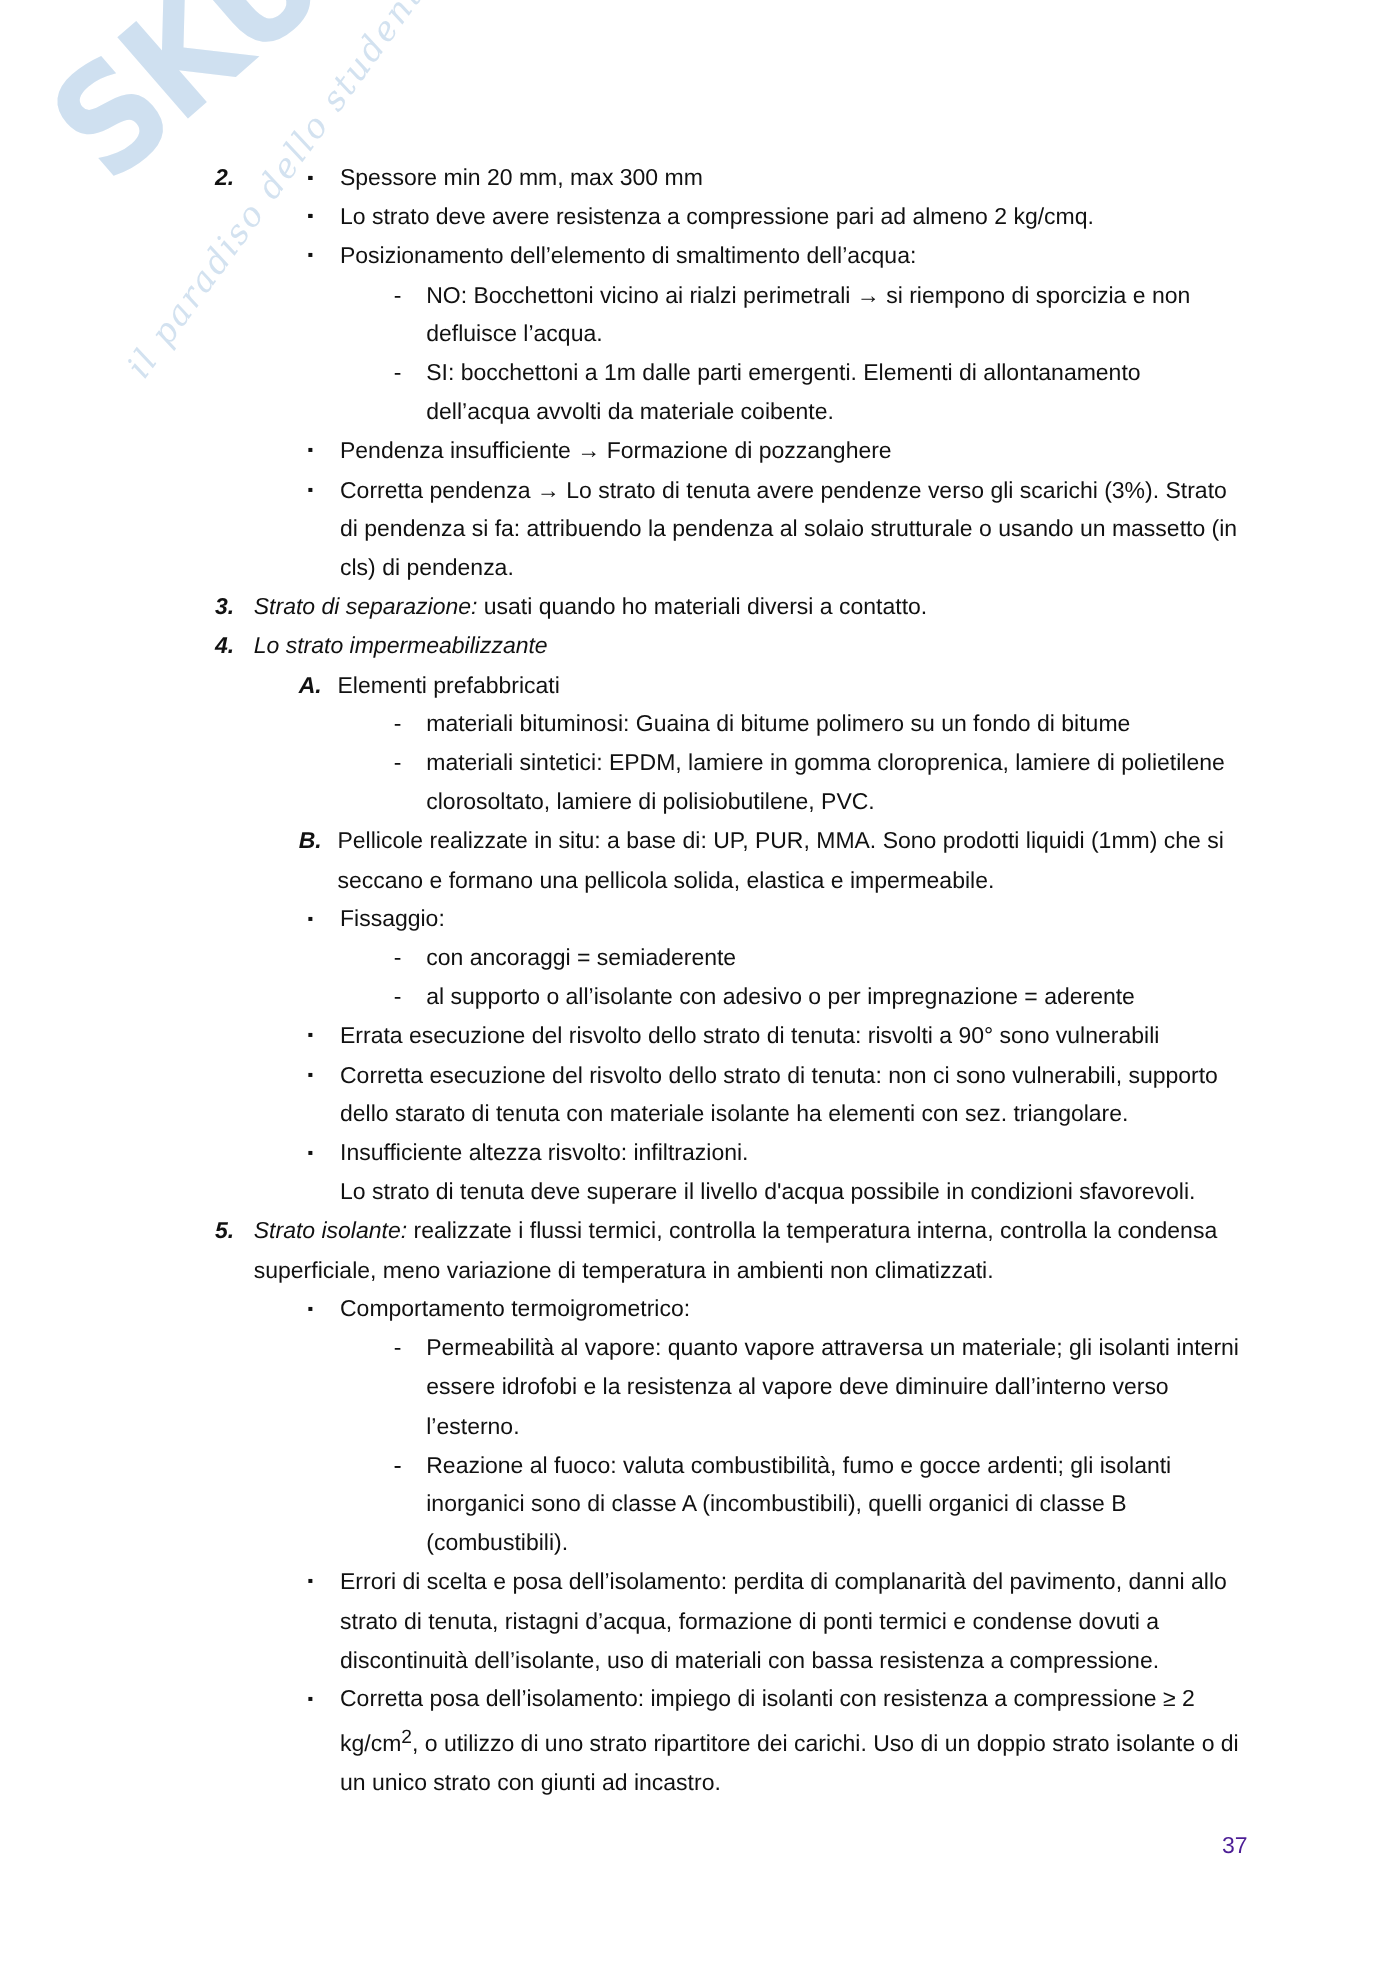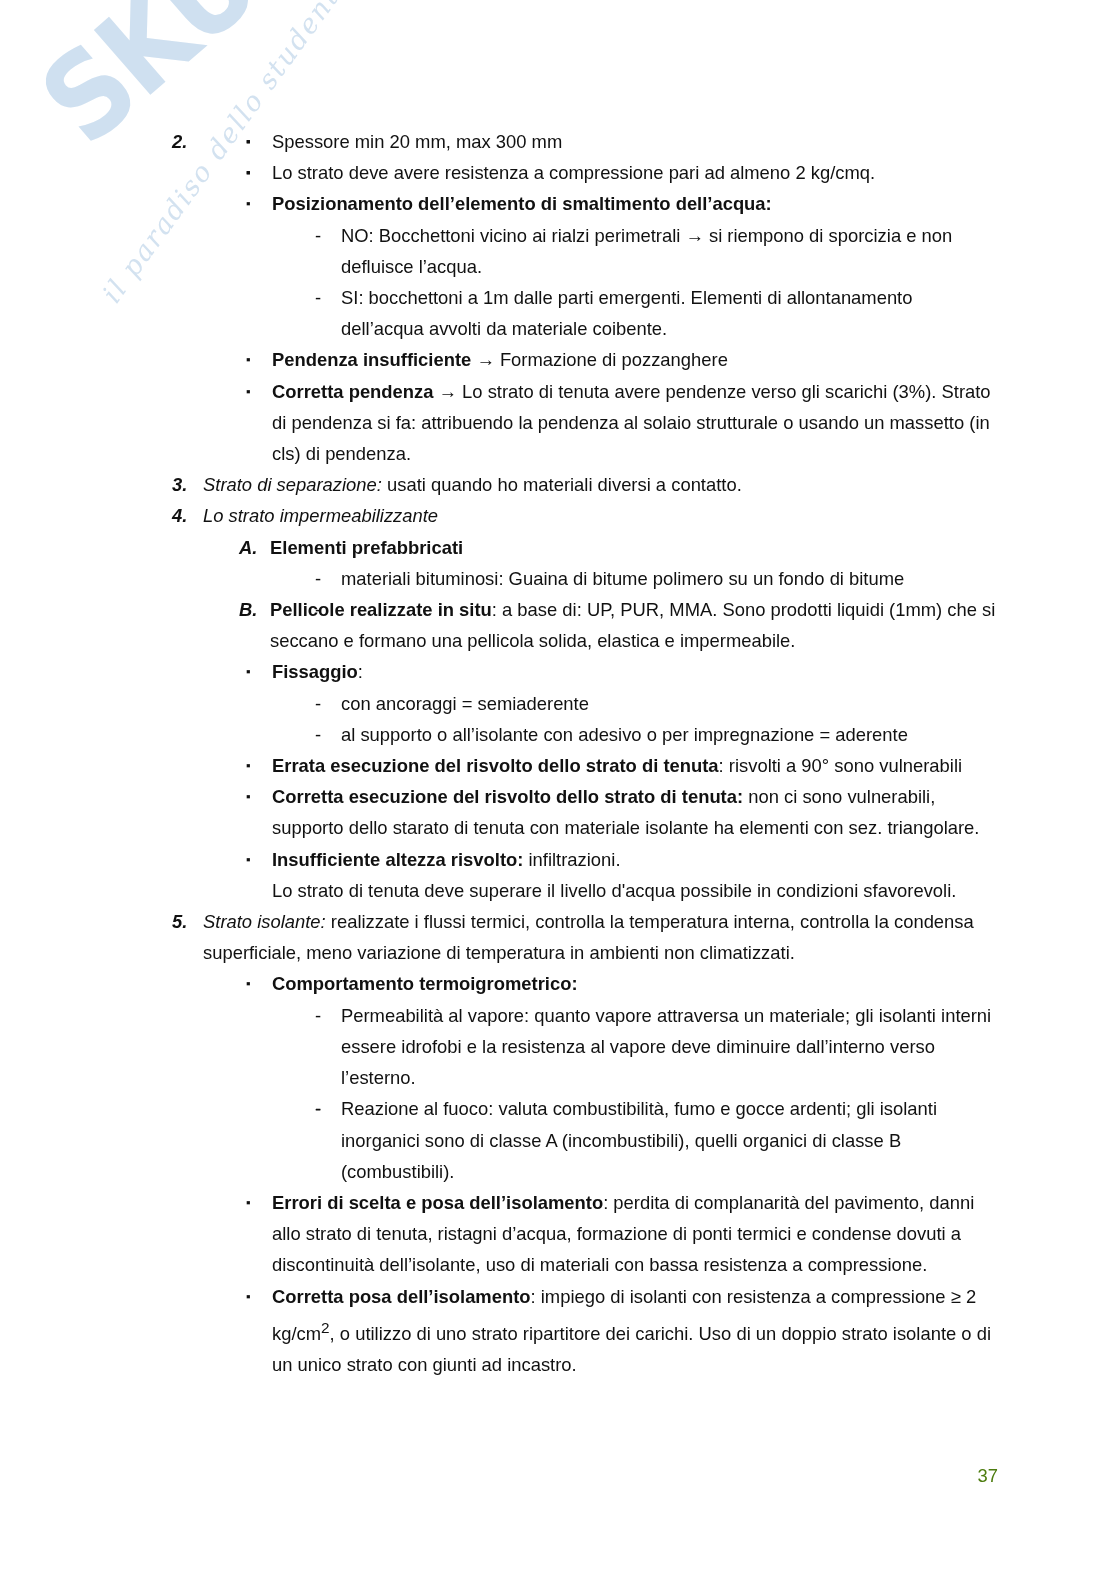--- a/index.html
+++ b/index.html
@@ -97,31 +97,31 @@
   .lvl-bul > .marker { left: -26px; font-size: 13px; }
 
   
   .lvl-let { margin-left: 270px; margin-right: 118px; }
   .lvl-let > .marker { left: -31px; font-style: italic; font-weight: bold; }
 
   
   .lvl-dash { margin-left: 341px; margin-right: 118px; }
   .lvl-dash > .marker { left: -26px; }
 
-  b, .b { font-weight: bold; }
+  b, .b { font-weight: normal; }
   i, .i { font-style: italic; }
   .arrow { font-weight: bold; }
 
   #page-number {
     position: absolute;
     right: 118px;
     top: 1464px;
     font-size: 18.4px;
     line-height: 24px;
-    color: #4d7c0f;
+    color: #4c1d95;
     z-index: 2;
   }
 </style>
 </head>
 <body>
 
 <div id="page">
 
   <div id="watermark">
     <div class="wm-logo">
@@ -140,21 +140,21 @@
       <div class="line lvl-bul"><span class="marker">▪</span><span>Lo strato deve avere resistenza a compressione pari ad almeno 2 kg/cmq.</span></div>
       <div class="line lvl-bul"><span class="marker">▪</span><span class="b">Posizionamento dell’elemento di smaltimento dell’acqua:</span></div>
       <div class="line lvl-dash"><span class="marker">-</span><span>NO: Bocchettoni vicino ai rialzi perimetrali </span><span class="arrow">→</span><span> si riempono di sporcizia e non defluisce l’acqua.</span></div>
       <div class="line lvl-dash"><span class="marker">-</span><span>SI: bocchettoni a 1m dalle parti emergenti. Elementi di allontanamento dell’acqua avvolti da materiale coibente.</span></div>
       <div class="line lvl-bul"><span class="marker">▪</span><span class="b">Pendenza insufficiente </span><span class="arrow">→</span><span> Formazione di pozzanghere</span></div>
       <div class="line lvl-bul"><span class="marker">▪</span><span class="b">Corretta pendenza </span><span class="arrow">→</span><span> Lo strato di tenuta avere pendenze verso gli scarichi (3%). Strato di pendenza si fa: attribuendo la pendenza al solaio strutturale o usando un massetto (in cls) di pendenza.</span></div>
       <div class="line lvl-num"><span class="marker">3.</span><span class="i">Strato di separazione:</span><span> usati quando ho materiali diversi a contatto.</span></div>
       <div class="line lvl-num"><span class="marker">4.</span><span class="i">Lo strato impermeabilizzante</span></div>
       <div class="line lvl-let"><span class="marker">A.</span><span class="b">Elementi prefabbricati</span></div>
       <div class="line lvl-dash"><span class="marker">-</span><span>materiali bituminosi: Guaina di bitume polimero su un fondo di bitume</span></div>
-      <div class="line lvl-dash"><span class="marker">-</span></div>
+      <div class="line lvl-dash"><span class="marker">-</span><span>materiali sintetici: EPDM, lamiere in gomma cloroprenica, lamiere di polietilene clorosoltato, lamiere di polisiobutilene, PVC.</span></div>
       <div class="line lvl-let"><span class="marker">B.</span><span class="b">Pellicole realizzate in situ</span><span>: a base di: UP, PUR, MMA. Sono prodotti liquidi (1mm) che si seccano e formano una pellicola solida, elastica e impermeabile.</span></div>
       <div class="line lvl-bul"><span class="marker">▪</span><span class="b">Fissaggio</span><span>:</span></div>
       <div class="line lvl-dash"><span class="marker">-</span><span>con ancoraggi = semiaderente</span></div>
       <div class="line lvl-dash"><span class="marker">-</span><span>al supporto o all’isolante con adesivo o per impregnazione = aderente</span></div>
       <div class="line lvl-bul"><span class="marker">▪</span><span class="b">Errata esecuzione del risvolto dello strato di tenuta</span><span>: risvolti a 90° sono vulnerabili</span></div>
       <div class="line lvl-bul"><span class="marker">▪</span><span class="b">Corretta esecuzione del risvolto dello strato di tenuta:</span><span> non ci sono vulnerabili, supporto dello starato di tenuta con materiale isolante ha elementi con sez. triangolare.</span></div>
       <div class="line lvl-bul"><span class="marker">▪</span><span class="b">Insufficiente altezza risvolto:</span><span> infiltrazioni.</span></div>
       <div class="line lvl-bul"><span>Lo strato di tenuta deve superare il livello d'acqua possibile in condizioni sfavorevoli.</span></div>
       <div class="line lvl-num"><span class="marker">5.</span><span class="i">Strato isolante:</span><span> realizzate i flussi termici, controlla la temperatura interna, controlla la condensa superficiale, meno variazione di temperatura in ambienti non climatizzati.</span></div>
       <div class="line lvl-bul"><span class="marker">▪</span><span class="b">Comportamento termoigrometrico:</span></div>

